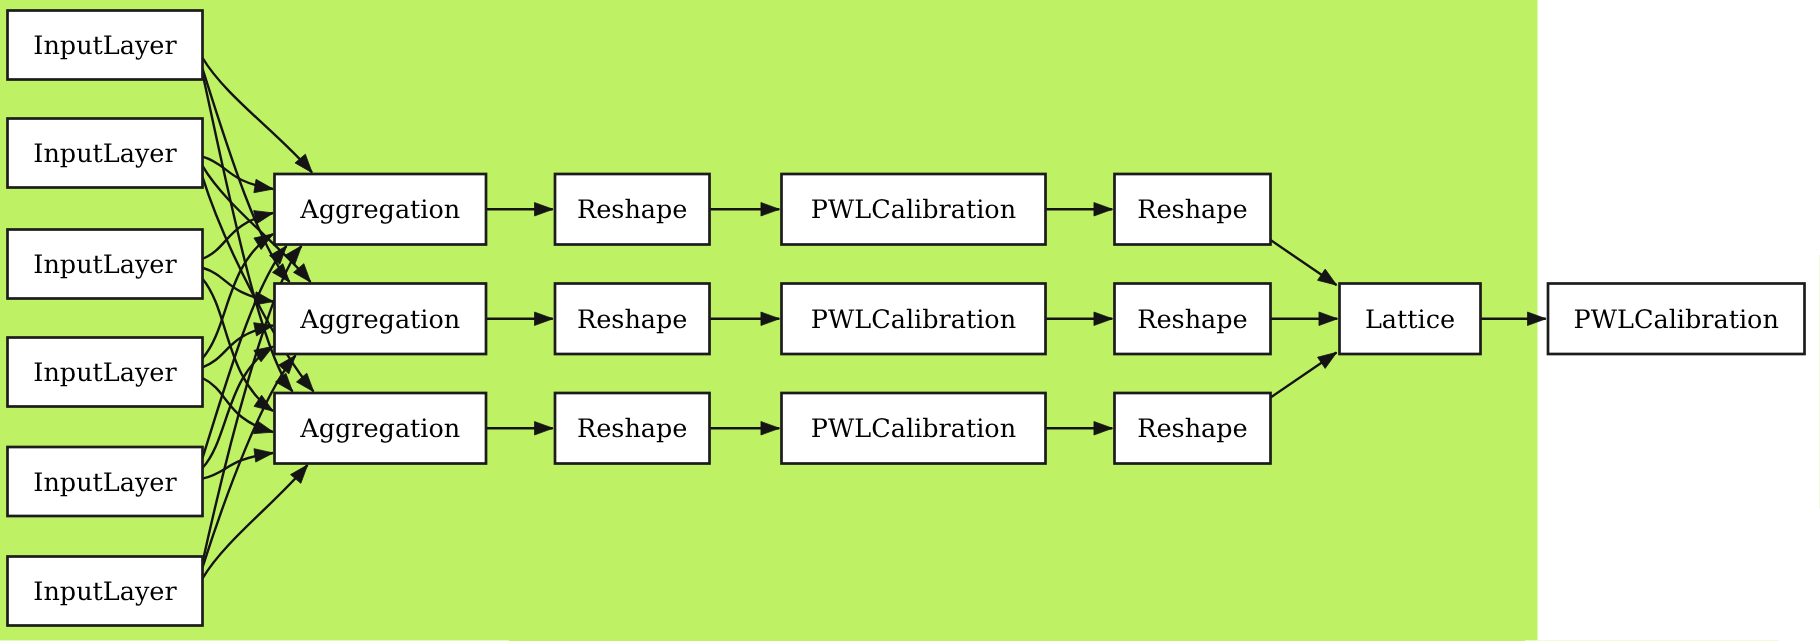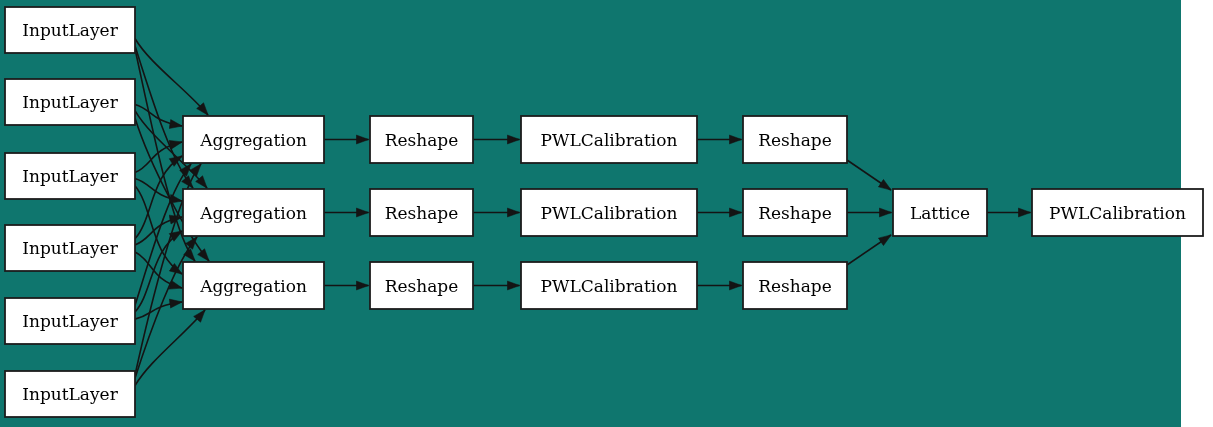--- a/index.html
+++ b/index.html
@@ -6,23 +6,23 @@
     margin: 0;
     padding: 0;
     background: #ffffff;
     width: 1213px;
     height: 427px;
     overflow: hidden;
     font-family: "DejaVu Serif", "Liberation Serif", serif;
   }
   #diagram-wrap {
     position: relative;
-    width: 1181px;
+    width: 1025px;
     height: 427px;
-    background: #0f766e;
+    background: #bef264;
   }
   svg { display: block; }
   .node rect {
     fill: #ffffff;
     stroke: #1c1c1c;
     stroke-width: 1.8;
   }
   .node text {
     fill: #000000;
     font-family: "DejaVu Serif", "Liberation Serif", serif;

